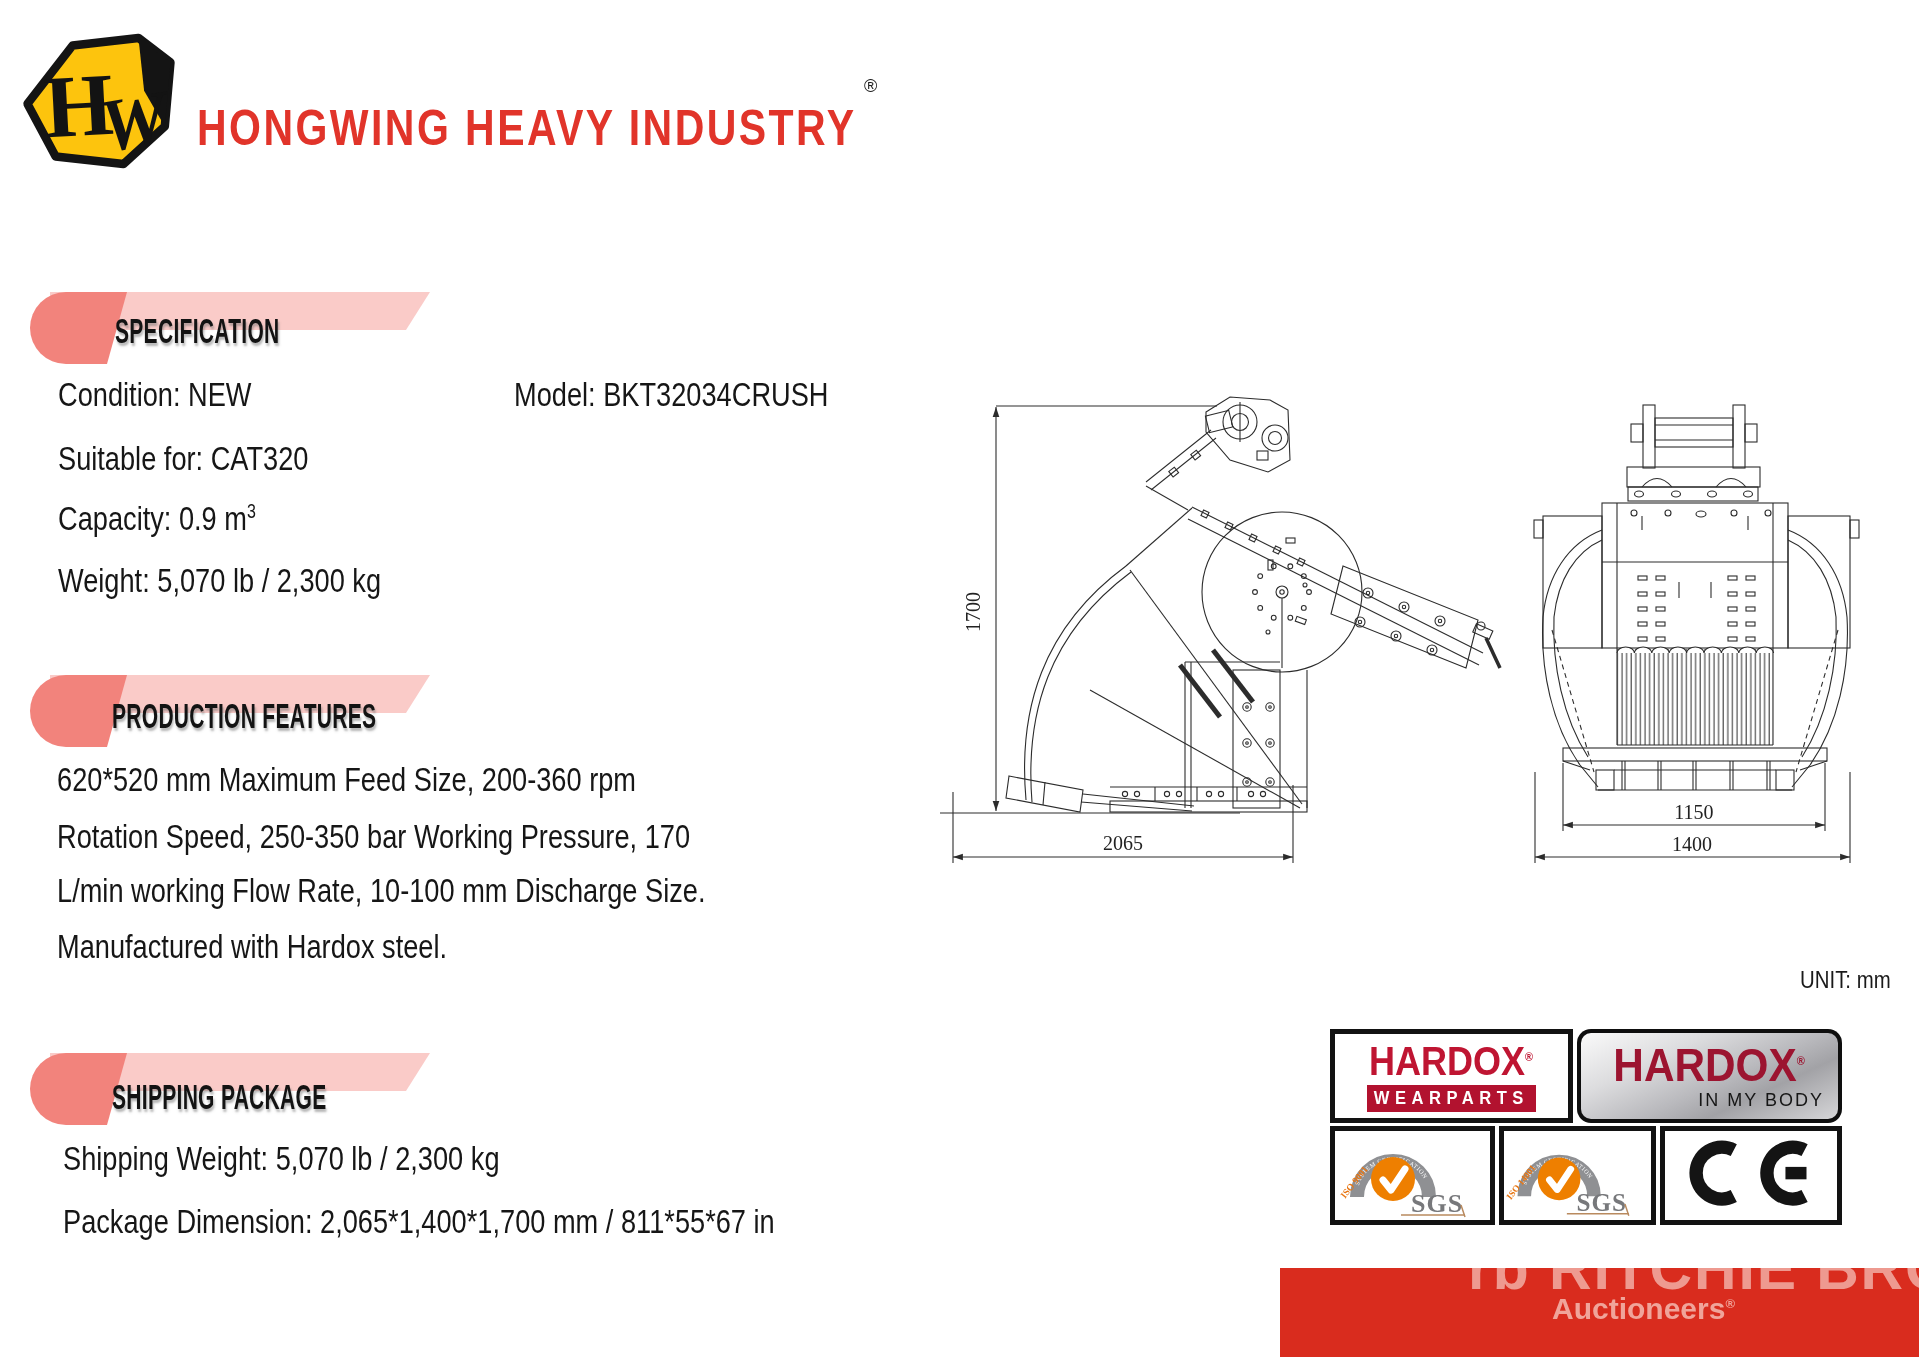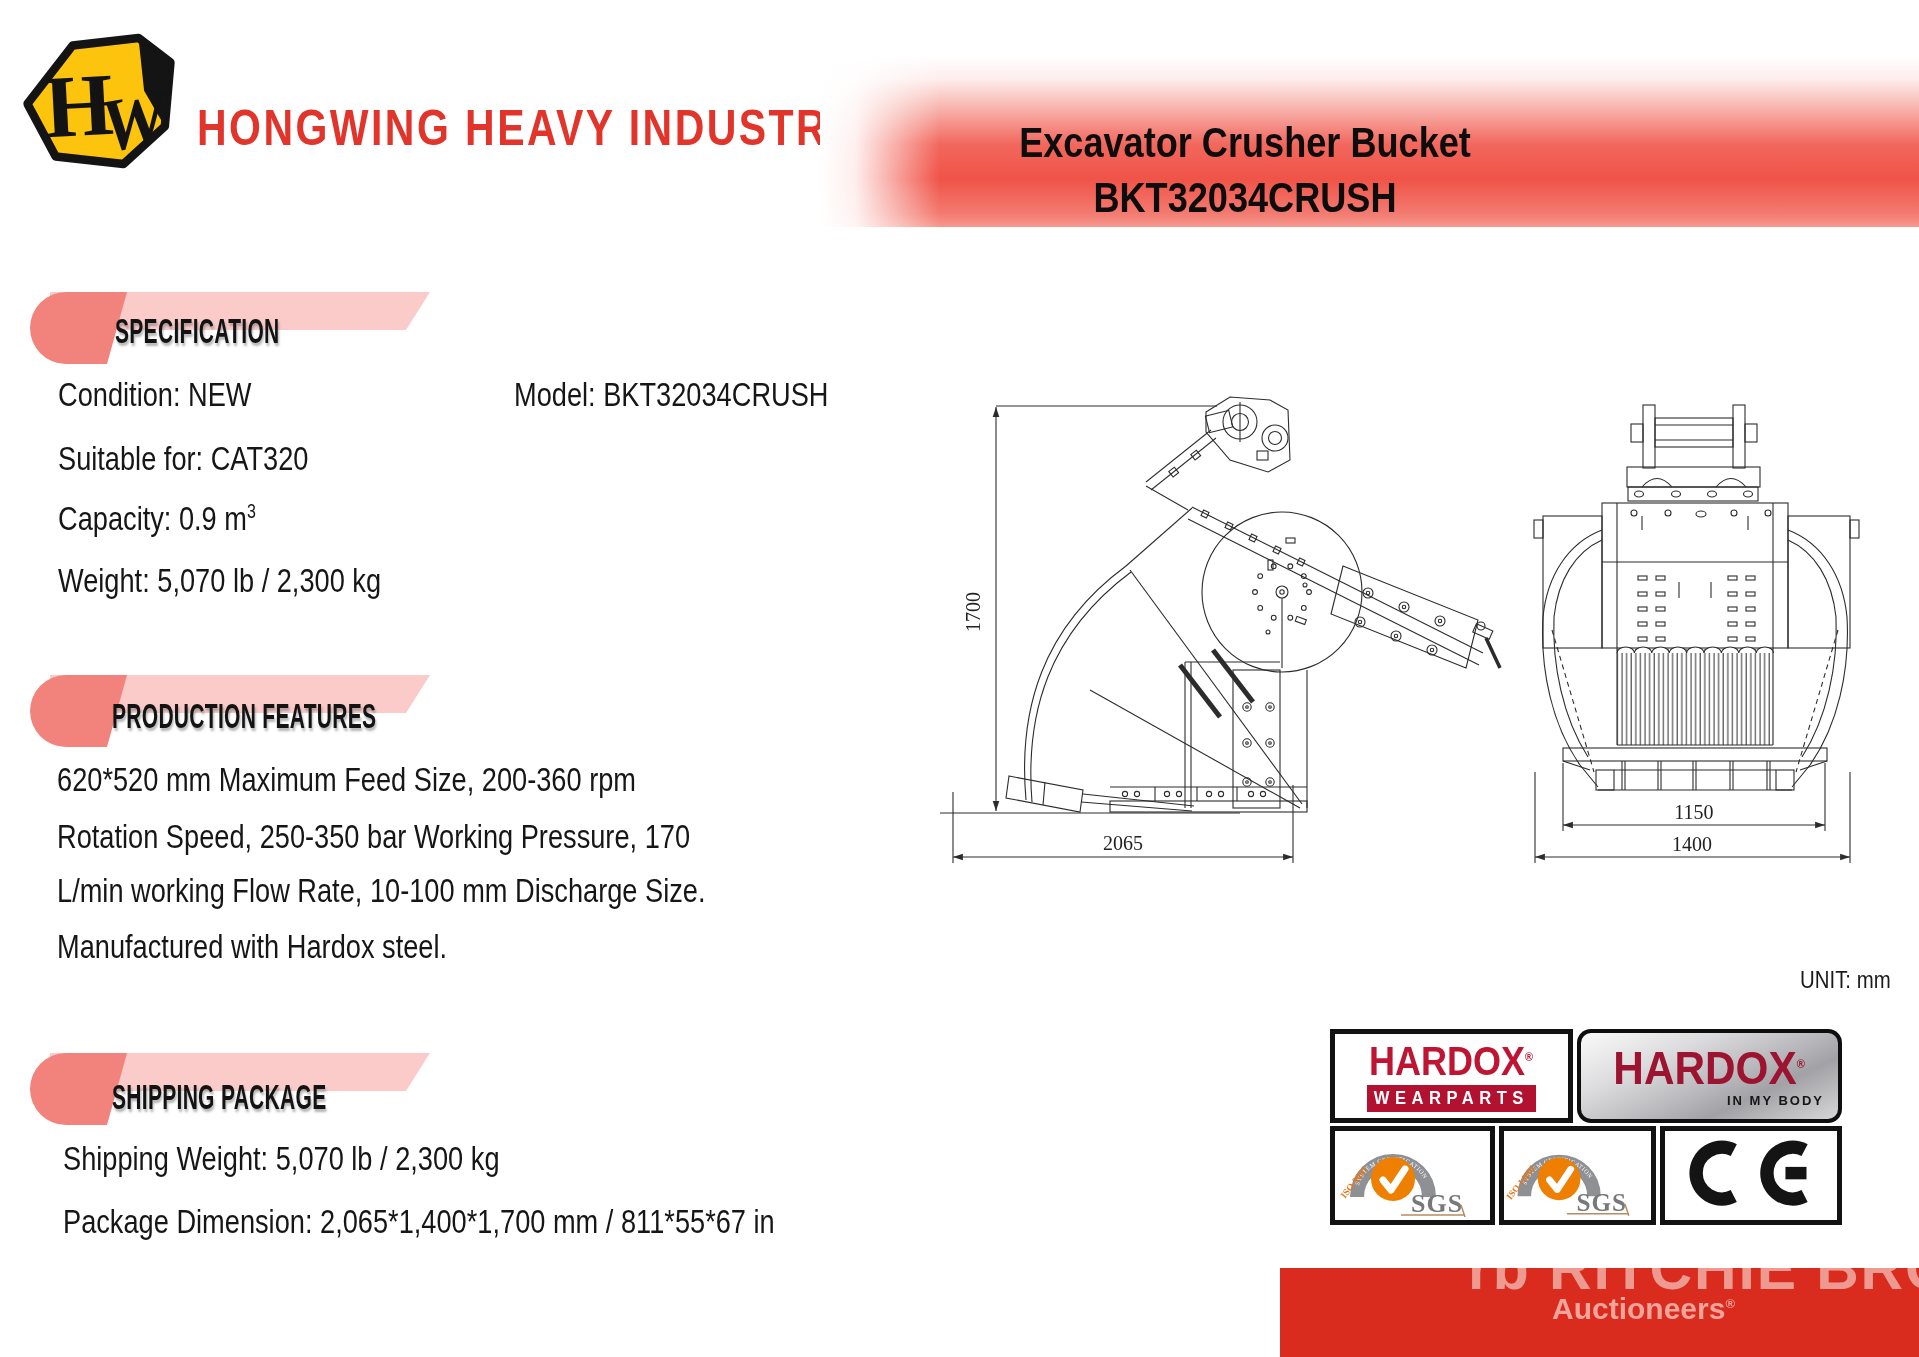--- a/index.html
+++ b/index.html
@@ -33,21 +33,21 @@
      display:flex;flex-direction:column;align-items:center;justify-content:center;}
   .hx-word{font-weight:700;color:#BF1532;line-height:1;transform:scaleX(0.9);transform-origin:50% 0;white-space:nowrap;}
   .hx-band{background:#B2122F;margin-top:4px;padding:3px 0;}
   .hx-band span{display:inline-block;color:#fff;font-size:18px;font-weight:700;letter-spacing:6px;
      transform:scaleX(0.92);transform-origin:50% 50%;}
   .imb{background:#0e0e0e;border-radius:14px;padding:4px;box-sizing:border-box;}
   .imb-inner{width:100%;height:100%;border-radius:10px;box-sizing:border-box;
      background:linear-gradient(155deg,#fafafa 0%,#dcdcde 30%,#b9b9bd 55%,#a2a2a6 70%,#d6d6d8 100%);
      display:flex;flex-direction:column;align-items:center;justify-content:center;}
   .imb-word{font-weight:700;color:#9C1430;font-size:46px;line-height:1;transform:scaleX(0.92);white-space:nowrap;}
-  .imb-tag{align-self:flex-end;margin-right:14px;margin-top:2px;font-size:13px;font-weight:700;
+  .imb-tag{align-self:flex-end;margin-right:14px;margin-top:2px;font-size:18px;font-weight:400;
      letter-spacing:2px;color:#161616;}
   
   .watermark{position:absolute;left:1280px;top:1268px;width:639px;height:89px;background:#D92C1E;overflow:hidden;}
   .wm-big{position:absolute;left:188px;top:-36px;font-size:62px;font-weight:700;color:#EE9A90;
      letter-spacing:2px;white-space:nowrap;transform:scaleX(0.95);transform-origin:0 0;}
   .wm-sub{position:absolute;left:272px;top:24px;font-size:30px;font-weight:700;color:#F0A49A;white-space:nowrap;}
   .wm-sub sup{font-size:13px;}
   .unit-note{position:absolute;left:1800px;top:966px;font-size:24px;color:#1a1a1a;
      transform:scaleX(0.85);transform-origin:0 0;white-space:nowrap;}
   svg text{font-family:"Liberation Serif",serif;}
@@ -60,26 +60,20 @@
   <svg class="abs" style="left:18px;top:28px;width:160px;height:146px" viewBox="0 0 170 150">
     <polygon points="10,78 58,16 128,8 162,34 156,102 112,142 40,134" fill="#FDC40D" stroke="#141414" stroke-width="9" stroke-linejoin="round"></polygon>
     <polygon points="128,8 162,34 156,102 134,64" fill="#141414"></polygon>
     <text x="28" y="112" font-family="DejaVu Sans,sans-serif" font-size="94" font-weight="bold" fill="#131313" transform="rotate(-3 60 80)">H</text>
     <text x="86" y="124" font-family="DejaVu Sans,sans-serif" font-size="80" font-weight="bold" font-style="italic" fill="#131313" transform="rotate(-10 120 90)">W</text>
   </svg>
 
   <div class="company">HONGWING HEAVY INDUSTRY</div>
   <div class="regmark">®</div>
 
-  <div class="banner">
-    <div class="banner-text">
-      <div class="banner-line">Excavator Crusher Bucket</div>
-      <div class="banner-line">BKT32034CRUSH</div>
-    </div>
-  </div>
 
   <svg class="ribbon" style="left:30px;top:292px;" viewBox="0 0 430 80">
     <polygon points="20,0 400,0 376,38 20,38" fill="#FACBC8"></polygon>
     <path d="M36,0 H97 L77,72 H36 A36,36 0 0 1 36,0 Z" fill="#F2837C"></path>
   </svg>
   <div class="ribbon-title" style="left:115px;top:311px;">SPECIFICATION</div>
 
   <div class="t" style="left:58px;top:375px;">Condition: NEW</div>
   <div class="t" style="left:514px;top:375px;">Model: BKT32034CRUSH</div>
   <div class="t" style="left:58px;top:439px;">Suitable for: CAT320</div>

